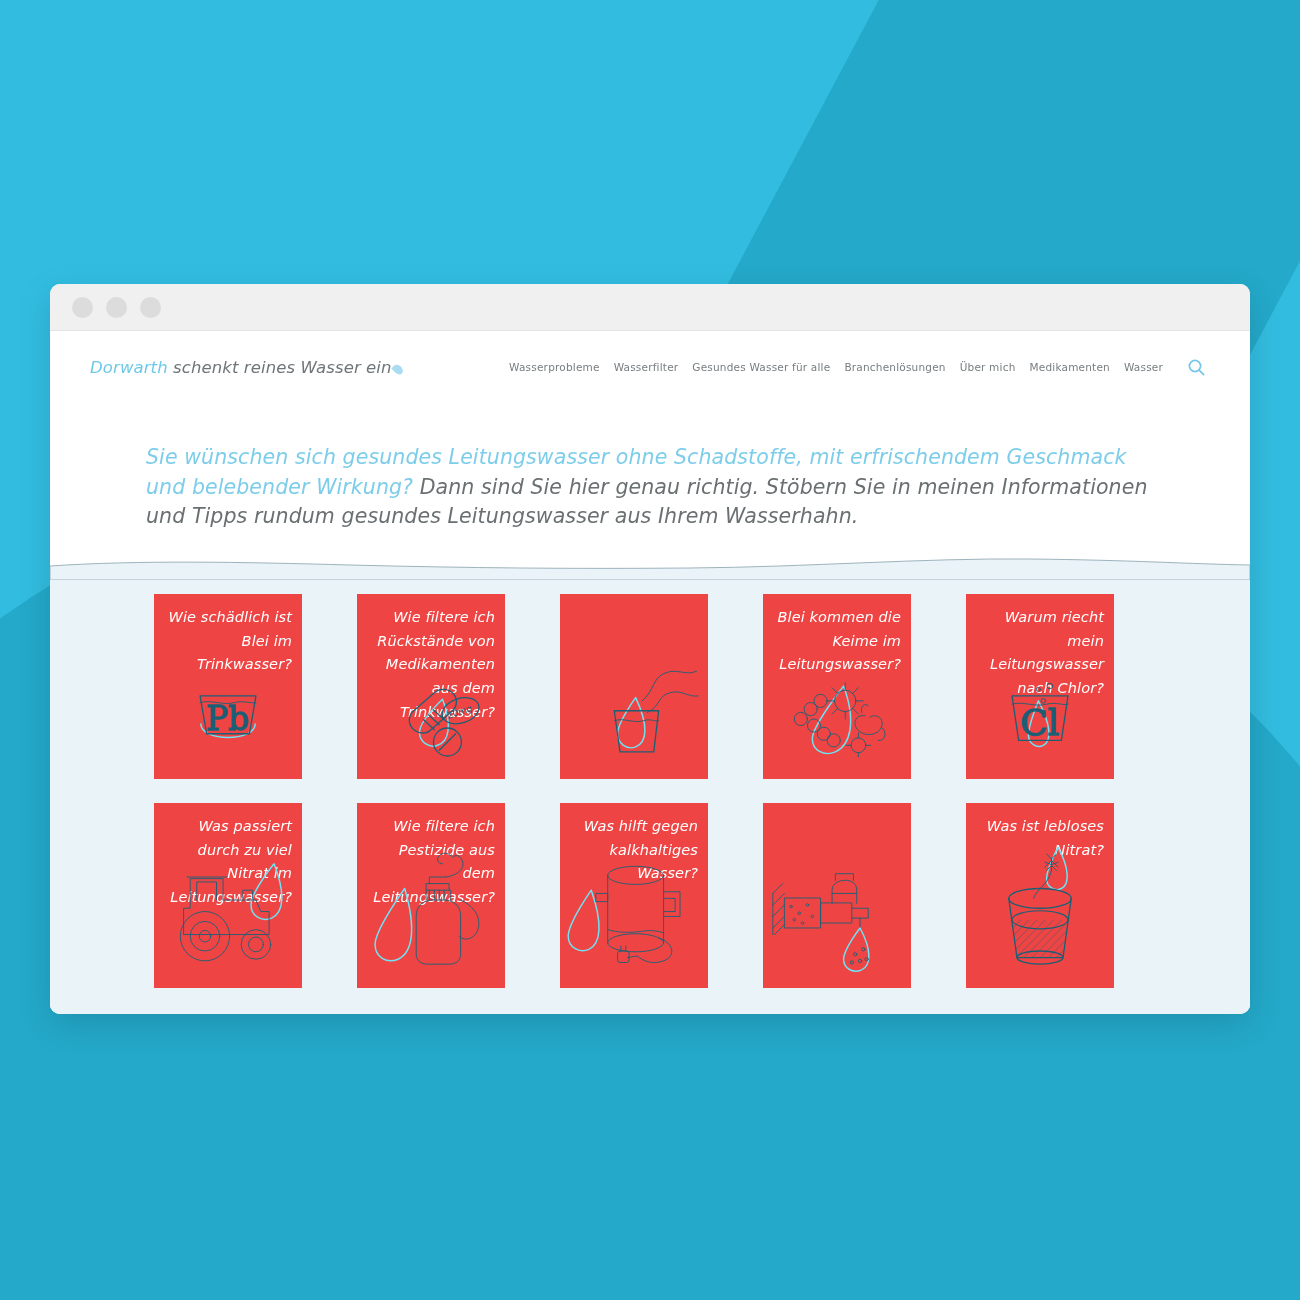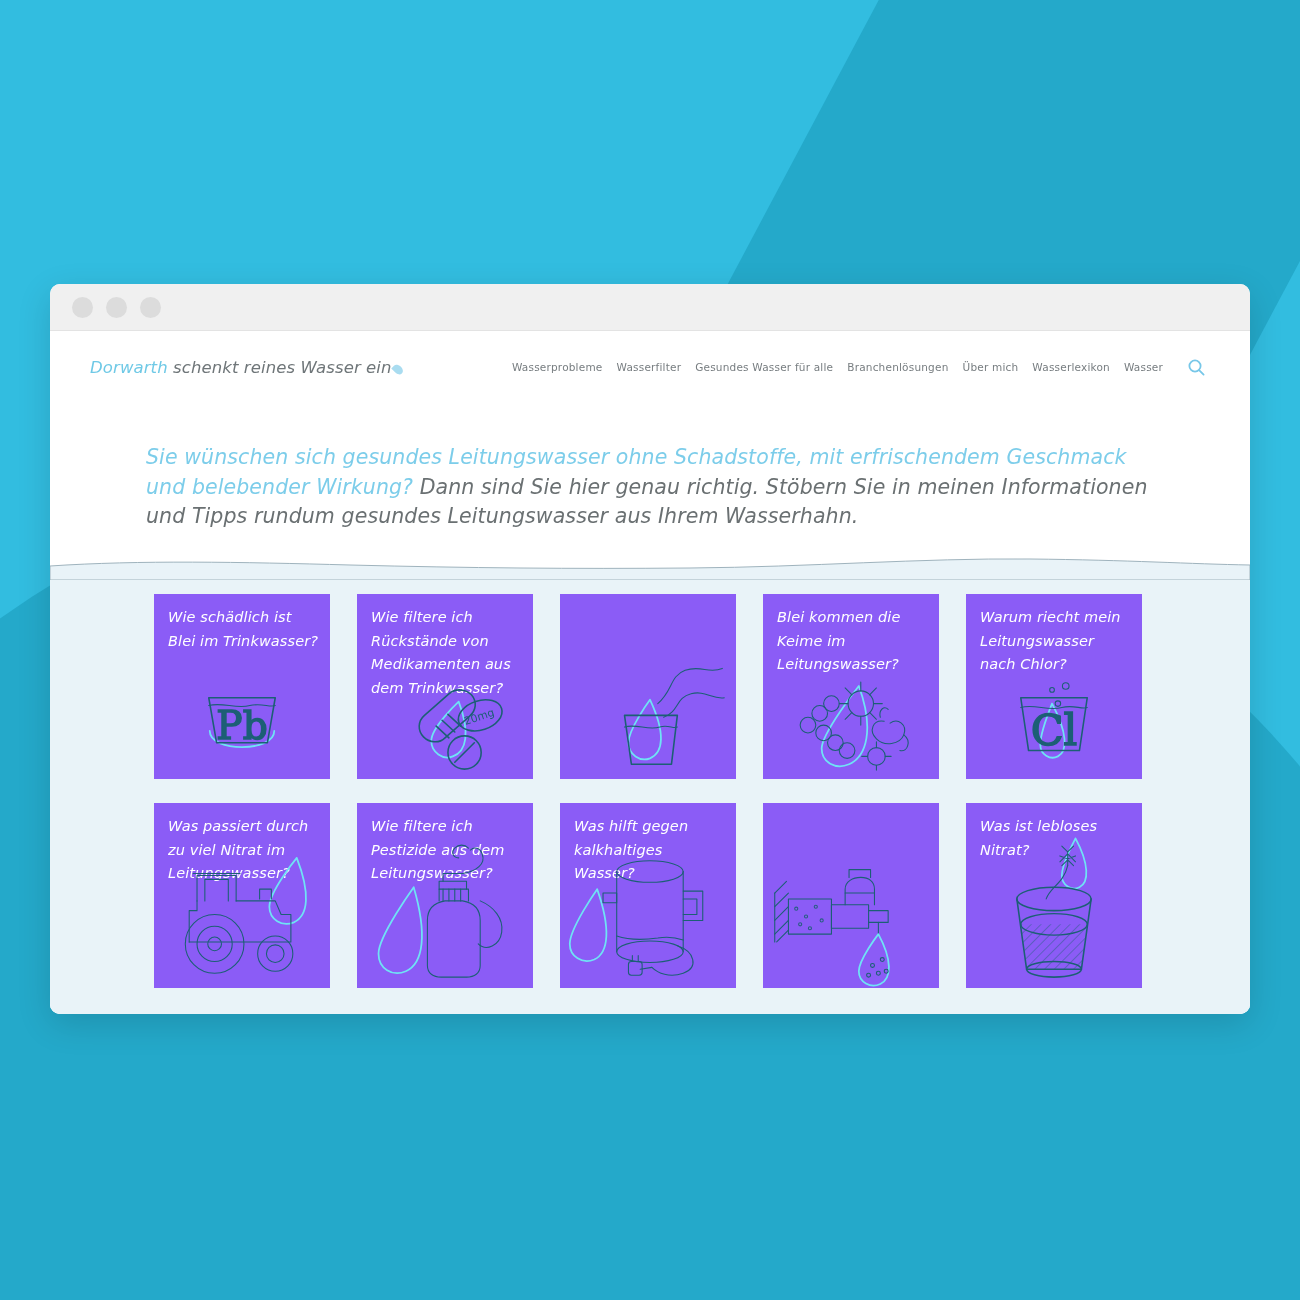--- a/index.html
+++ b/index.html
@@ -104,24 +104,25 @@
     padding:14px 0 26px 0;
   }
   .cards-grid {
     width:1010px; margin:0 auto;
     display:grid;
     grid-template-columns:repeat(5, 180px);
     gap:24px 23px;
     justify-content:center;
   }
   .card {
-    width:176px; height:185px;
-    background:#8b5cf6;
+    width:148px; height:185px;
+    background:#ef4444;
     position:relative; overflow:hidden;
     cursor:pointer;
+    text-align:right;
   }
   .card .ctitle {
     position:absolute; left:14px; top:12px; right:10px;
     font-style:italic;
     font-size:14.5px;
     line-height:1.63;
     color:#ffffff;
     letter-spacing:.1px;
   }
   .card .cart {
@@ -155,21 +156,21 @@
     <header class="site-header">
       <div class="logo">
         <span class="brand">Dorwarth</span><span> schenkt reines Wasser ein</span><span class="drop"></span>
       </div>
       <nav class="mainnav">
         <a href="#">Wasserprobleme</a>
         <a href="#">Wasserfilter</a>
         <a href="#">Gesundes Wasser für alle</a>
         <a href="#">Branchenlösungen</a>
         <a href="#">Über mich</a>
-        <a href="#">Wasserlexikon</a>
+        <a href="#">Medikamenten</a>
         <a href="#">Wasser</a>
         <span class="search-icon">
           <svg width="19" height="19" viewBox="0 0 19 19">
             <circle cx="8" cy="8" r="5.6" fill="none" stroke="#77c7e8" stroke-width="1.8"></circle>
             <line x1="12.1" y1="12.1" x2="16.6" y2="16.6" stroke="#77c7e8" stroke-width="1.8" stroke-linecap="round"></line>
           </svg>
         </span>
       </nav>
     </header>
 

